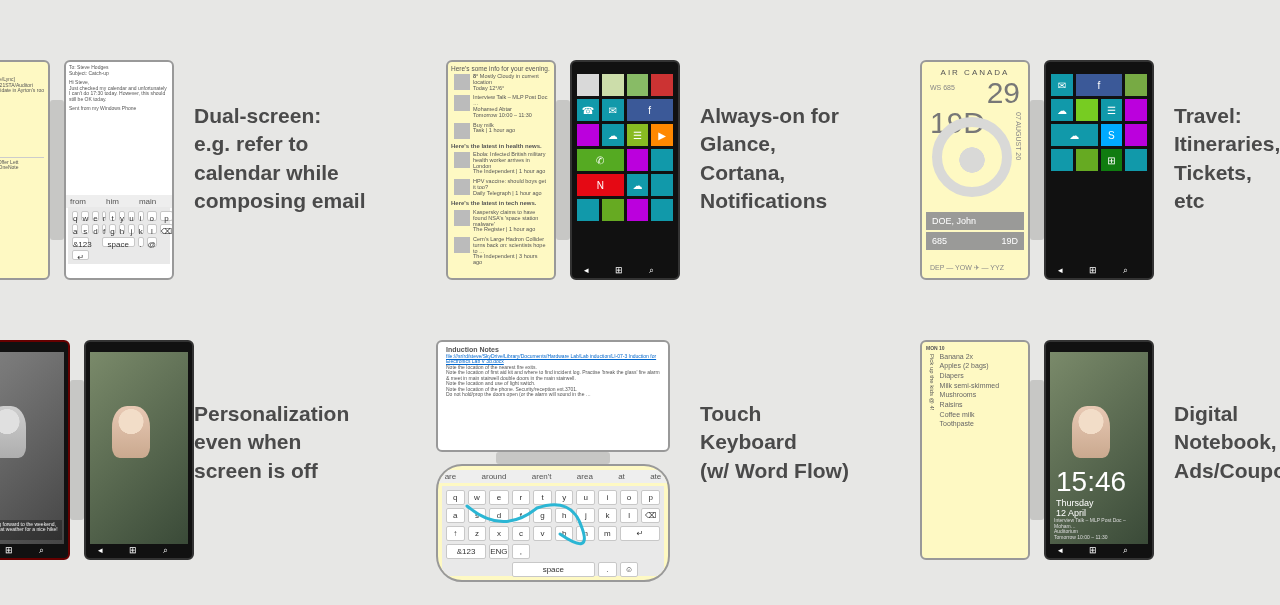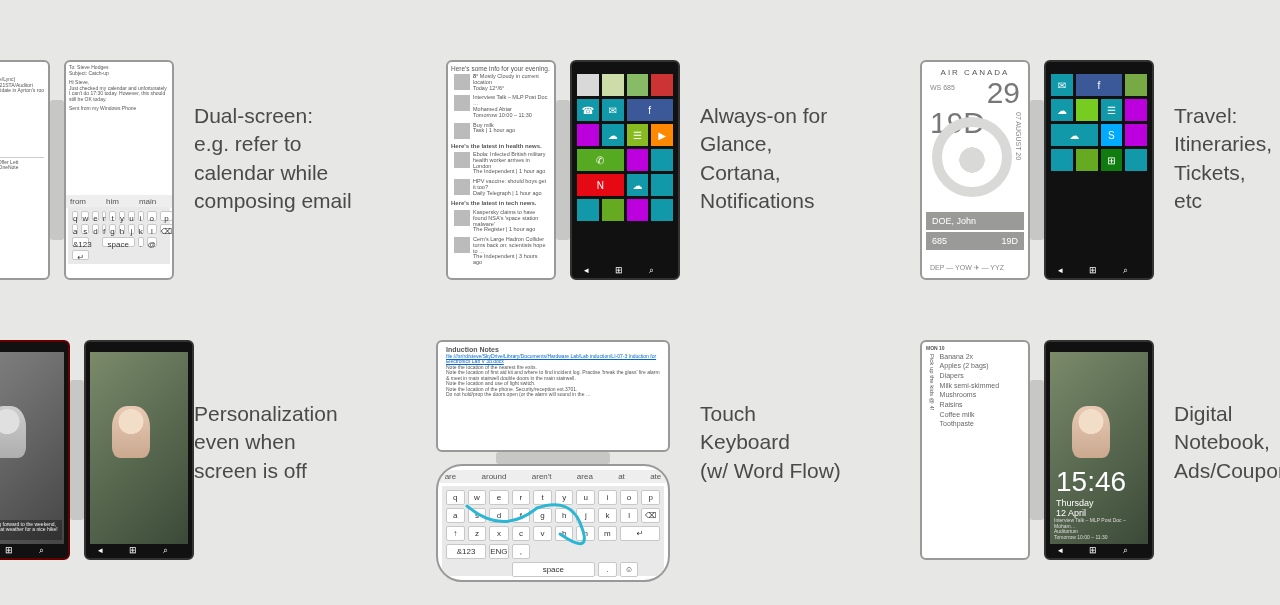--- a/index.html
+++ b/index.html
@@ -7,34 +7,34 @@
   body {
     background: #e7e7e5;
     font-family: "Segoe UI", Arial, sans-serif;
     position: relative;
   }
   .caption {
     position: absolute;
     font-size: 21px;
     line-height: 1.35;
     color: #4a4a4a;
-    font-weight: 400;
+    font-weight: 700;
   }
   .group { position: absolute; }
 
   
   .phone {
     position: absolute;
     border: 2px solid #999;
     border-radius: 6px;
     background: #fff;
     overflow: hidden;
   }
   .phone.dark { background: #111; border-color: #333; }
-  .eink { background: #ffffff; }
+  .eink { background: #fef9c3; }
   .tiny { font-size: 5px; color: #555; line-height: 1.1; padding: 2px; }
   .tinytitle { font-weight: bold; font-size: 6px; margin: 2px 0 1px; }
 
   
   .tilegrid { position: absolute; inset: 12px 5px 14px 5px; display: grid;
     grid-template-columns: repeat(4, 1fr); grid-auto-rows: 22px; gap: 3px; }
   .tile { display:flex; align-items:center; justify-content:center; color:#fff; font-size:10px; }
 
   
   .kbd { position: absolute; background: #e9e9e9; display:grid;

